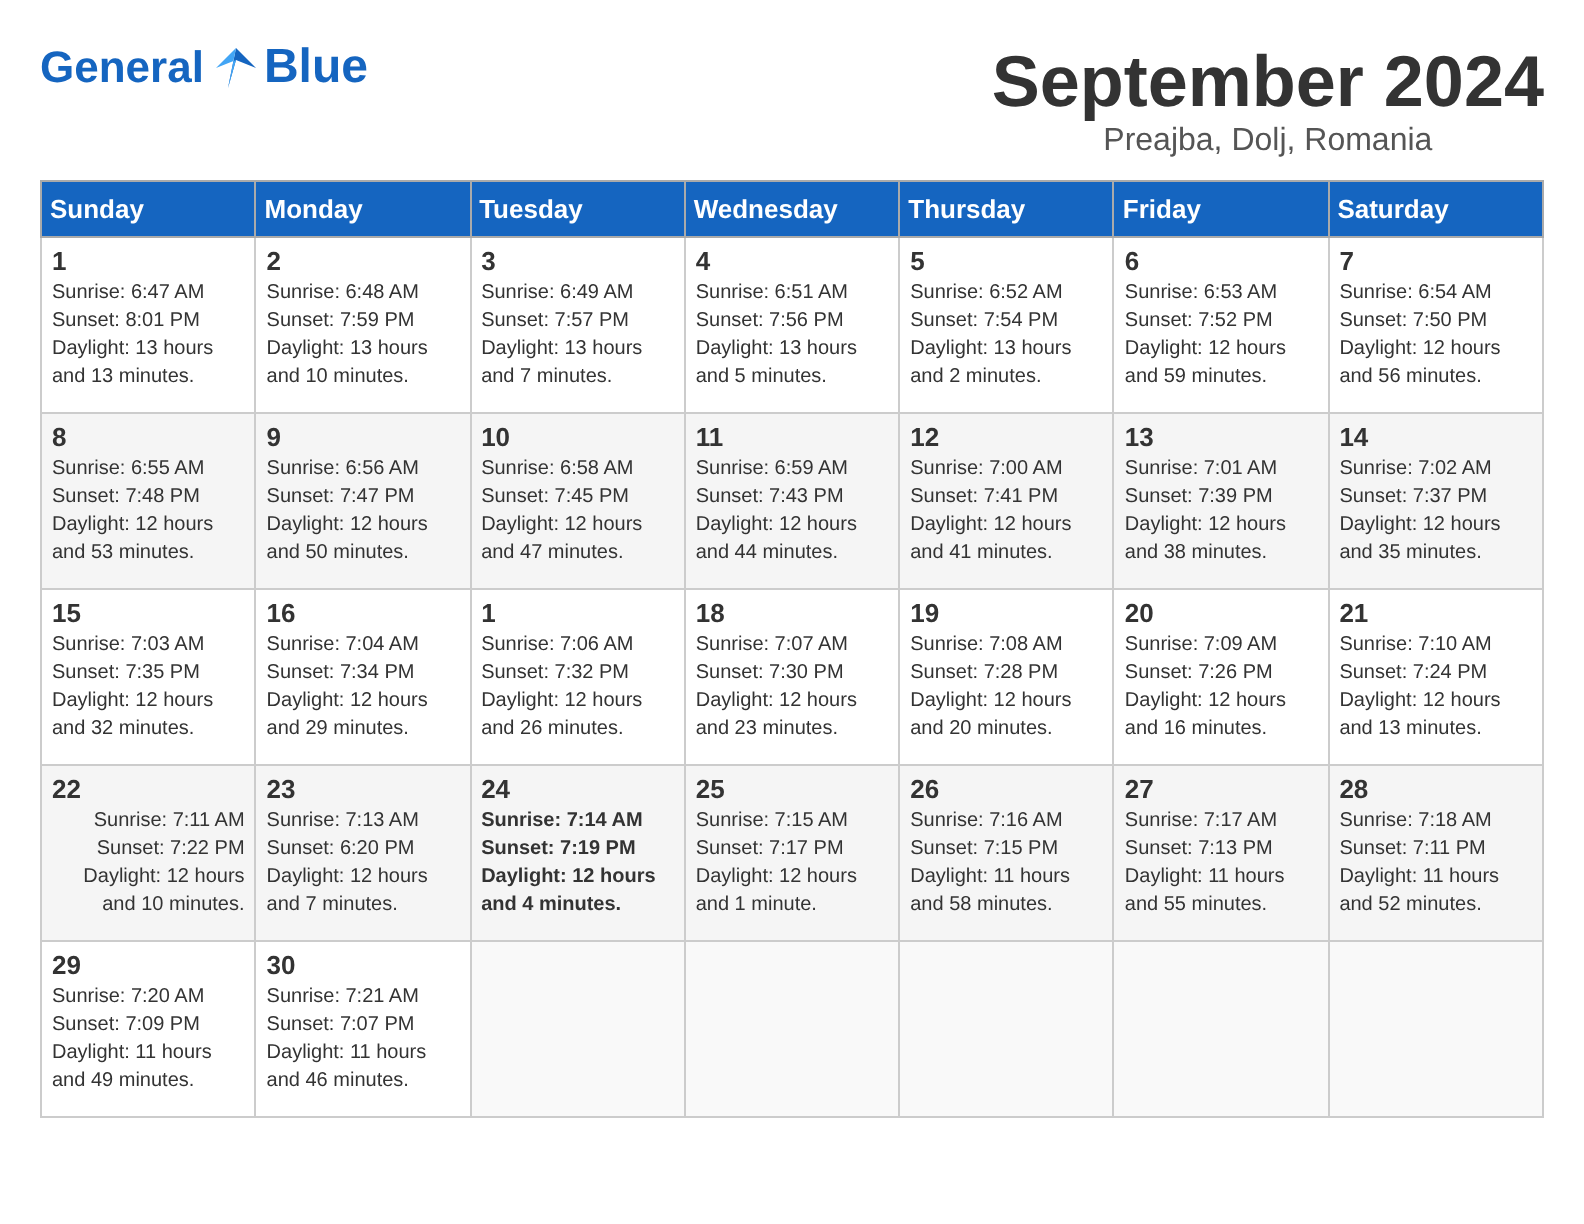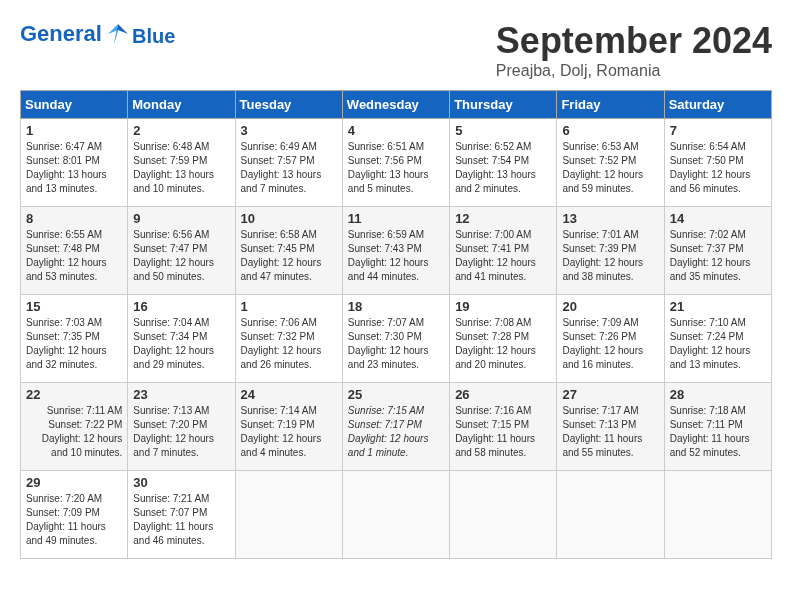--- a/index.html
+++ b/index.html
@@ -15,21 +15,21 @@
       justify-content: space-between;
       align-items: flex-start;
       margin-bottom: 10px;
     }
     .logo {
       display: flex;
       flex-direction: row;
       align-items: flex-end;
     }
     .title-block {
-      text-align: left;
+      text-align: center;
     }
     .month-title {
       font-size: 36px;
       font-weight: bold;
       color: #333;
     }
     .location {
       font-size: 16px;
       color: #555;
     }
@@ -78,21 +78,21 @@
 
 <div class="header">
   <div class="logo">
     <div style="display:flex;align-items:center;">
       <span style="font-size:22px;font-weight:bold;color:#1565c0;">General</span>
       <svg width="28" height="28" viewBox="0 0 28 28" style="margin-left:2px;">
         <polygon points="14,4 24,14 14,10 10,24" fill="#1565c0"></polygon>
         <polygon points="14,4 4,14 14,10 10,24" fill="#42a5f5"></polygon>
       </svg>
     </div>
-    <span style="font-size:20px;font-weight:bold;color:#1565c0;margin-top:-6px;">Blue</span>
+    <span style="font-size:24px;font-weight:bold;color:#1565c0;margin-top:-6px;">Blue</span>
   </div>
   <div class="title-block">
     <div class="month-title">September 2024</div>
     <div class="location">Preajba, Dolj, Romania</div>
   </div>
 </div>
 
 <table>
   <thead>
     <tr id="header-row">
@@ -263,34 +263,34 @@
         <td>
           <span class="day-num">22</span>
           <div class="day-info" style="white-space: pre-line; text-align: right;">Sunrise: 7:11 AM
 Sunset: 7:22 PM
 Daylight: 12 hours
 and 10 minutes.</div>
         </td>
         <td>
           <span class="day-num">23</span>
           <div class="day-info" style="white-space: pre-line;">Sunrise: 7:13 AM
-Sunset: 7:20 PM
+Sunset: 6:20 PM
 Daylight: 12 hours
 and 7 minutes.</div>
         </td>
         <td>
           <span class="day-num">24</span>
-          <div class="day-info" style="white-space: pre-line;">Sunrise: 7:14 AM
+          <div class="day-info" style="white-space: pre-line; font-weight: bold;">Sunrise: 7:14 AM
 Sunset: 7:19 PM
 Daylight: 12 hours
 and 4 minutes.</div>
         </td>
         <td>
           <span class="day-num">25</span>
-          <div class="day-info" style="white-space: pre-line; font-style: italic;">Sunrise: 7:15 AM
+          <div class="day-info" style="white-space: pre-line;">Sunrise: 7:15 AM
 Sunset: 7:17 PM
 Daylight: 12 hours
 and 1 minute.</div>
         </td>
         <td>
           <span class="day-num">26</span>
           <div class="day-info" style="white-space: pre-line;">Sunrise: 7:16 AM
 Sunset: 7:15 PM
 Daylight: 11 hours
 and 58 minutes.</div>

